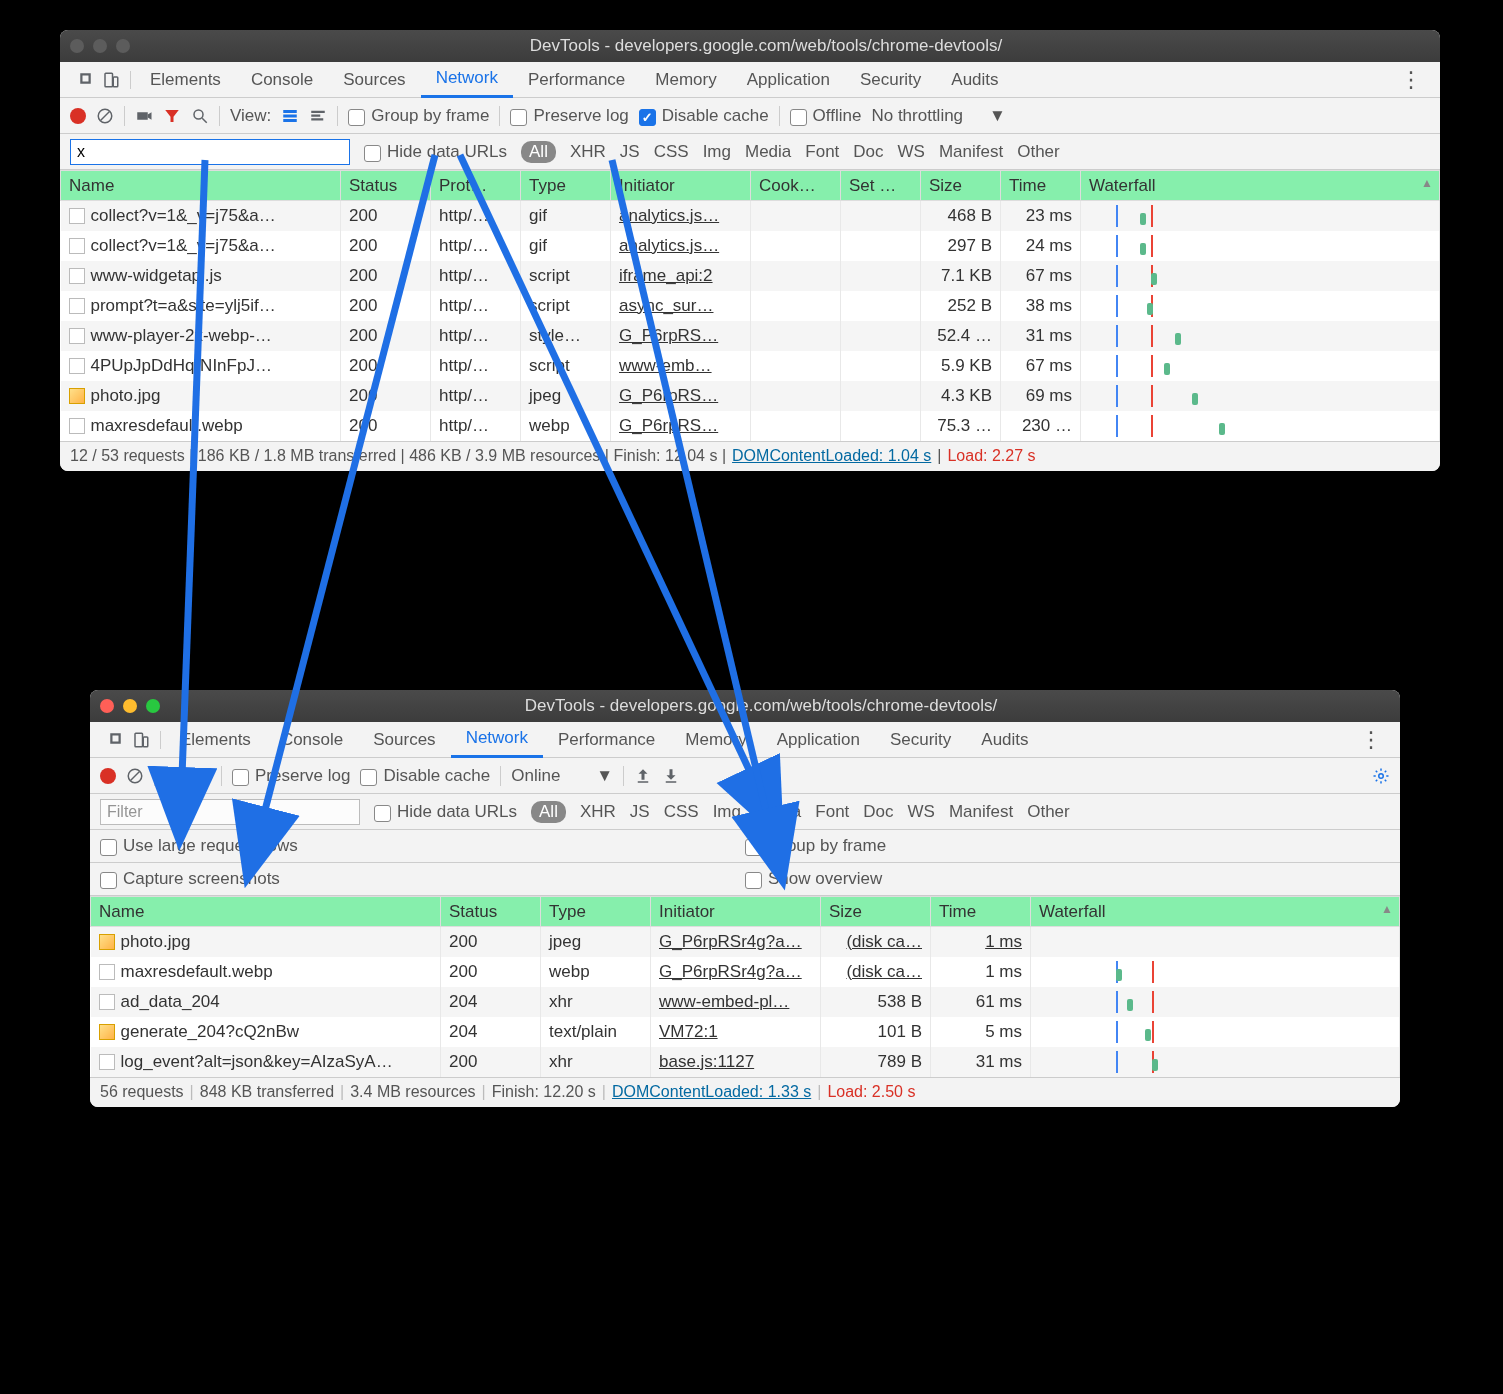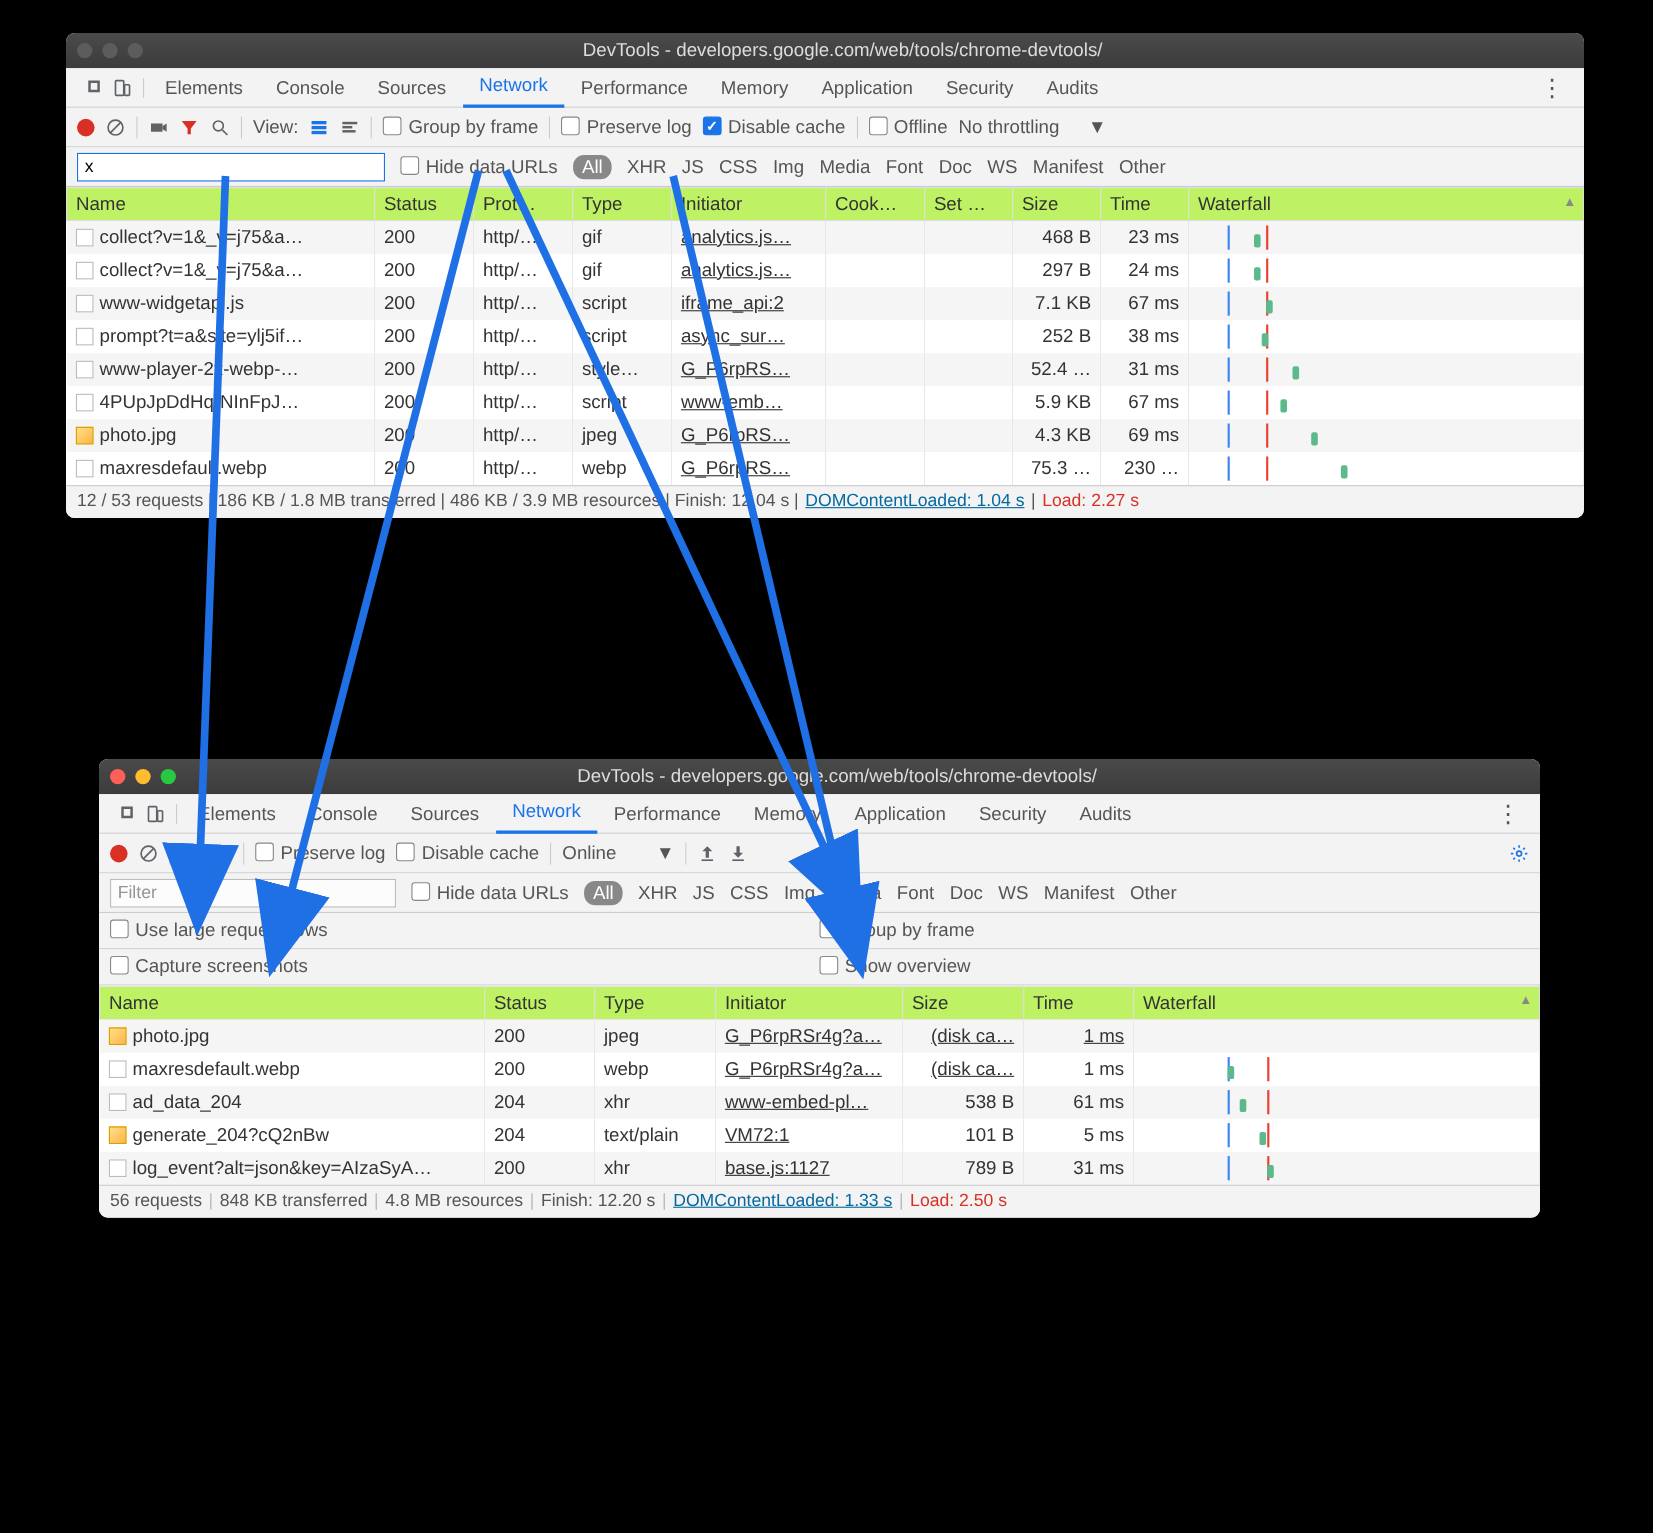--- a/index.html
+++ b/index.html
@@ -62,21 +62,21 @@
     color: #555;
   }
   .toolbar .sep { width:1px; height:20px; background:#ccc; }
   .rec { width:16px; height:16px; border-radius:50%; background:#d93025; }
   .icon-svg { width:18px; height:18px; fill:#5f6368; }
   .icon-svg.active { fill:#d93025; }
   .icon-svg.blue { fill: #1a73e8; }
   .checkbox { width:17px; height:17px; border:1.5px solid #888; border-radius:3px; display:inline-flex; align-items:center; justify-content:center; background:#fff; }
   .checkbox.checked { background:#1a73e8; border-color:#1a73e8; }
   .checkbox.checked::after { content:"✓"; color:#fff; font-size:13px; font-weight:bold; }
-  .opt { display:flex; align-items:flex-start; gap:6px; }
+  .opt { display:flex; align-items:flex-end; gap:6px; }
   .throttling { display:flex; align-items:center; gap:6px; }
 
   .filterbar {
     display:flex;
     align-items:center;
     height:36px;
     padding:0 10px;
     border-bottom:1px solid #ccc;
     background:#f3f3f3;
     gap:14px;
@@ -104,21 +104,21 @@
 
   table.net {
     width:100%;
     border-collapse:collapse;
     background:#fff;
     table-layout: fixed;
   }
   table.net th {
     text-align:left;
     font-weight:400;
-    background:#bef264;
+    background:#86efac;
     border:1px solid #ddd;
     padding:4px 8px;
     height:30px;
     color:#333;
     overflow:hidden;
     white-space:nowrap;
     text-overflow:ellipsis;
     position:relative;
   }
   table.net th.sort::after { content:"▲"; position:absolute; right:6px; color:#888; font-size:12px; }
@@ -748,21 +748,21 @@
           </td>
         </tr>
       </tbody>
   </table>
 
   <div class="status" id="w2status">
       <span>56 requests</span>
       <span class="ssep"> | </span>
       <span>848 KB transferred</span>
       <span class="ssep"> | </span>
-      <span>4.8 MB resources</span>
+      <span>3.4 MB resources</span>
       <span class="ssep"> | </span>
       <span>Finish: 12.20 s</span>
       <span class="ssep"> | </span>
       <span class="dcl">DOMContentLoaded: 1.33 s</span>
       <span class="ssep">  |  </span>
       <span class="load">Load: 2.50 s</span>
     </div>
 </div>
 
 <svg class="arrows" width="1503" height="1394">

